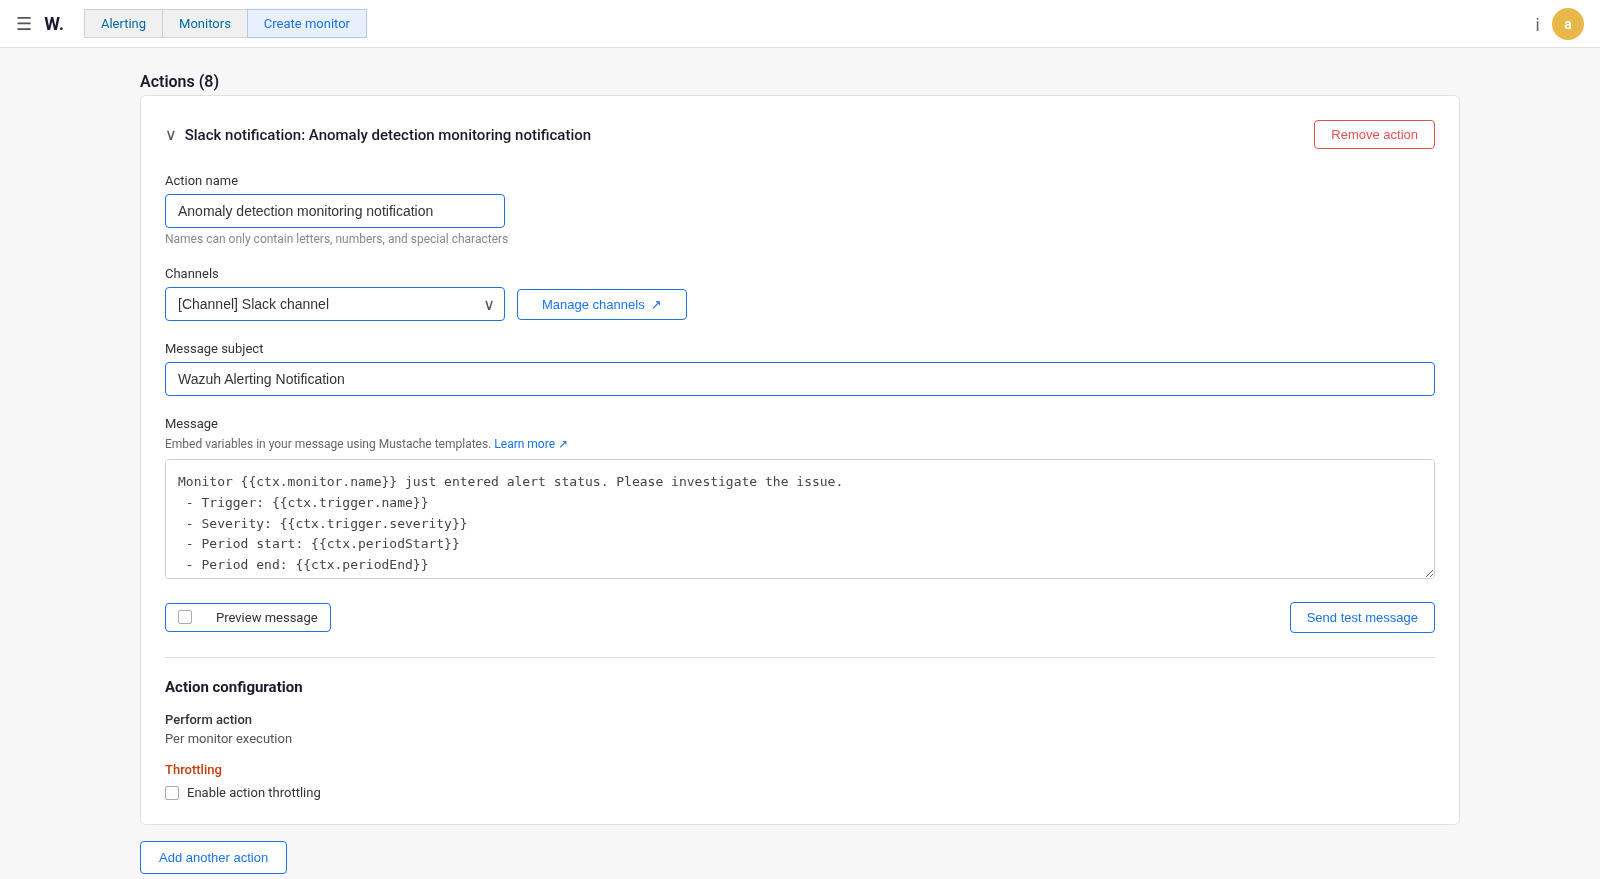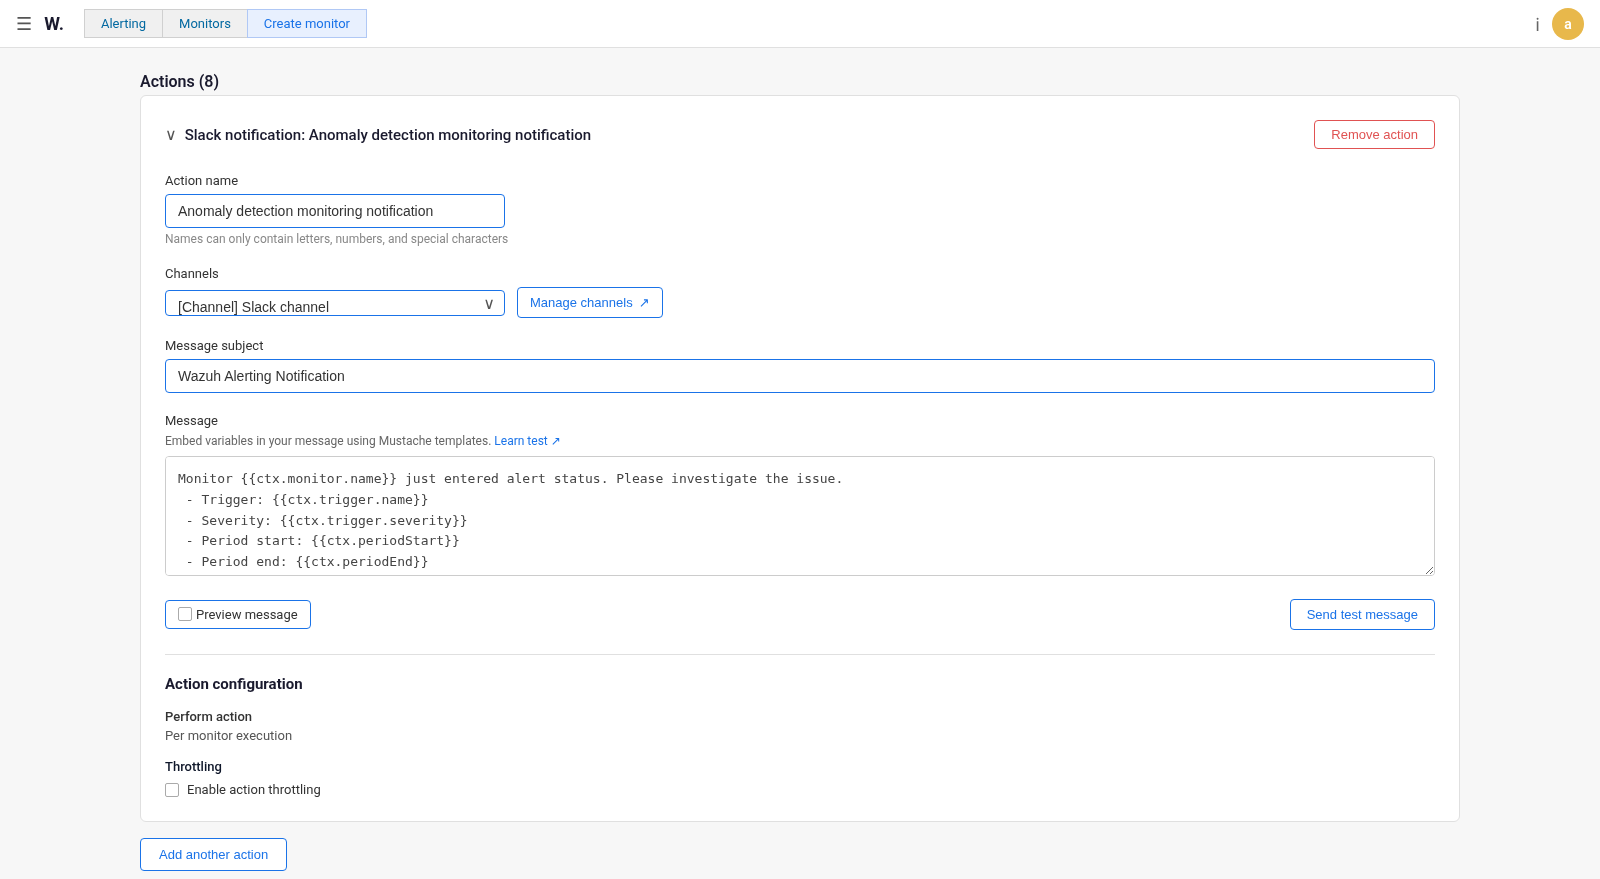--- a/index.html
+++ b/index.html
@@ -172,21 +172,21 @@
       align-items: center;
       gap: 12px;
     }
     .channel-select-wrapper {
       position: relative;
       max-width: 340px;
       flex: 0 0 340px;
     }
     .channel-select {
       width: 100%;
-      padding: 8px 36px 0 12px;
+      padding: 8px 36px 8px 12px;
       border: 1px solid #1a73e8;
       border-radius: 4px;
       font-size: 14px;
       color: #333;
       background: #fff;
       appearance: none;
       cursor: pointer;
       outline: none;
     }
     .channel-select-arrow {
@@ -195,21 +195,21 @@
       top: 50%;
       transform: translateY(-50%);
       color: #555;
       pointer-events: none;
       font-size: 16px;
     }
     .manage-channels-btn {
       display: flex;
       align-items: center;
       gap: 6px;
-      padding: 7px 12px;
+      padding: 7px 24px;
       border: 1px solid #1a73e8;
       border-radius: 4px;
       background: #fff;
       color: #1a73e8;
       font-size: 13px;
       cursor: pointer;
       white-space: nowrap;
     }
     .external-link-icon {
       font-size: 13px;
@@ -255,21 +255,21 @@
     .preview-send-row {
       display: flex;
       align-items: center;
       justify-content: space-between;
       margin-top: 12px;
       margin-bottom: 24px;
     }
     .preview-checkbox-label {
       display: flex;
       align-items: flex-start;
-      gap: 4px;
+      gap: 24px;
       cursor: pointer;
       font-size: 13px;
       color: #333;
       border: 1px solid #1a73e8;
       padding: 6px 12px;
       border-radius: 4px;
     }
     .preview-checkbox {
       width: 14px;
       height: 14px;
@@ -303,21 +303,21 @@
       margin-bottom: 4px;
     }
     .perform-action-value {
       font-size: 13px;
       color: #555;
       margin-bottom: 16px;
     }
     .throttling-label {
       font-size: 13px;
       font-weight: 500;
-      color: #0f172a;
+      color: #c2410c;
       margin-bottom: 8px;
     }
     .throttling-checkbox-label {
       display: flex;
       align-items: center;
       gap: 8px;
       cursor: pointer;
       font-size: 13px;
       color: #333;
     }
@@ -403,21 +403,21 @@
     <div class="form-group">
       <label class="form-label">Message subject</label>
       <input type="text" class="message-subject-input" value="Wazuh Alerting Notification" style="">
     </div>
 
     <div class="form-group">
       <label class="form-label">Message</label>
       <div class="message-hint">
         <span>Embed variables in your message using Mustache templates.</span>
         <a href="#" class="learn-more-link">
-          <span>Learn test</span>
+          <span>Learn more</span>
           <span>↗</span>
         </a>
       </div>
       <textarea class="message-textarea" style="">Monitor {{ctx.monitor.name}} just entered alert status. Please investigate the issue.
  - Trigger: {{ctx.trigger.name}}
  - Severity: {{ctx.trigger.severity}}
  - Period start: {{ctx.periodStart}}
  - Period end: {{ctx.periodEnd}}</textarea>
     </div>
 

